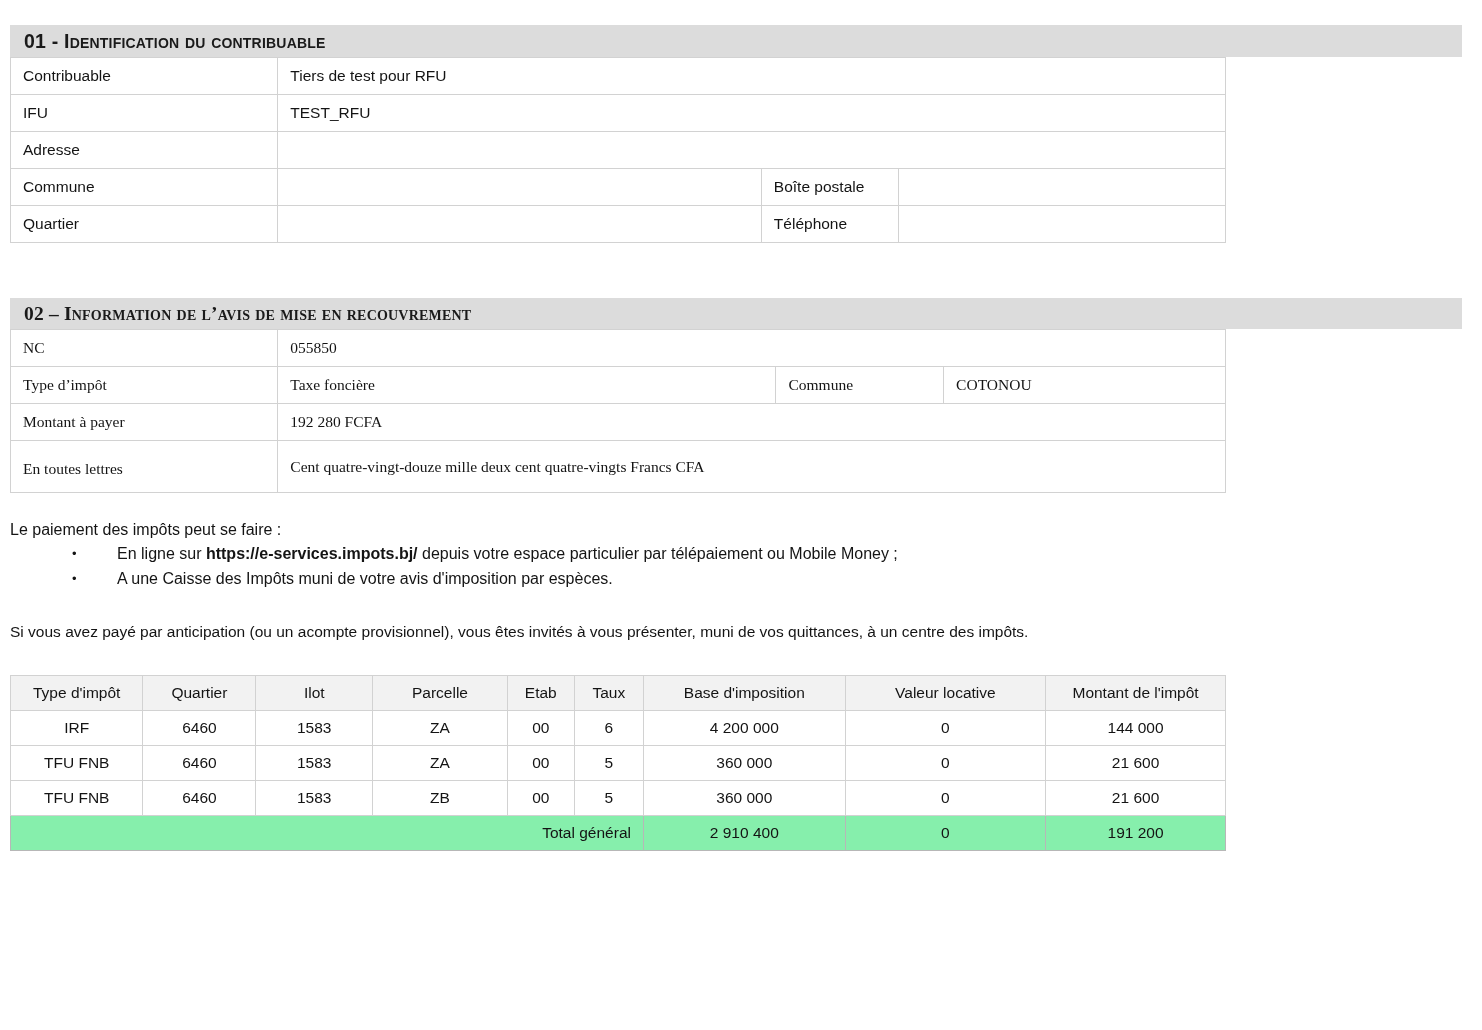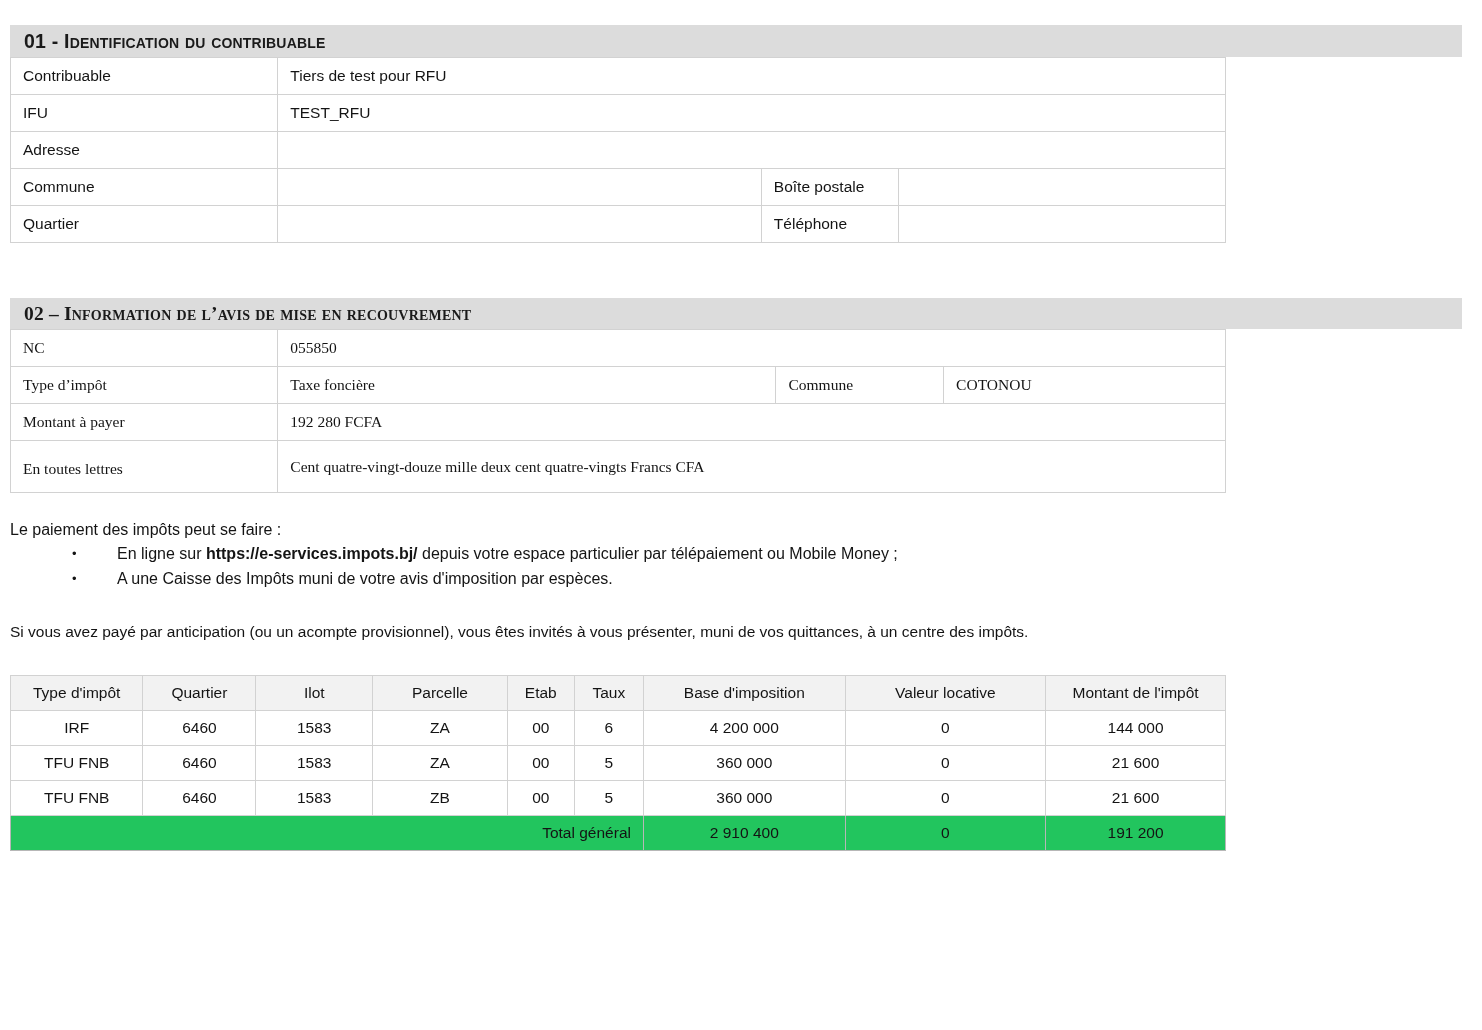--- a/index.html
+++ b/index.html
@@ -35,21 +35,21 @@
 
   
   .info-table td { text-align: left; }
   .row-tall td { height: 52px; }
   .row-tall td.lbl { vertical-align: top; padding-top: 19px; }
 
   
   .detail-table td { text-align: center; padding: 8px 15px; }
   .detail-table tr.head td { background: #f2f2f2; }
   .detail-table tr.total td {
-    background: #22c55e;
+    background: #86efac;
     border-color: #b7b7b7;
     font-size: 15.5px;
   }
   .detail-table tr.total td.total-label { text-align: right; padding-right: 12px; }
 
   .sec2 { margin-top: 55px; font-family: Liberation Serif, serif; }
   .sec3 { margin-top: 32px; }
 
   .paytext { margin-top: 26px; font-size: 16px; line-height: 22px; padding-left: 0; }
   .bullet-row { display: flex; padding-left: 62px; line-height: 25px; }

